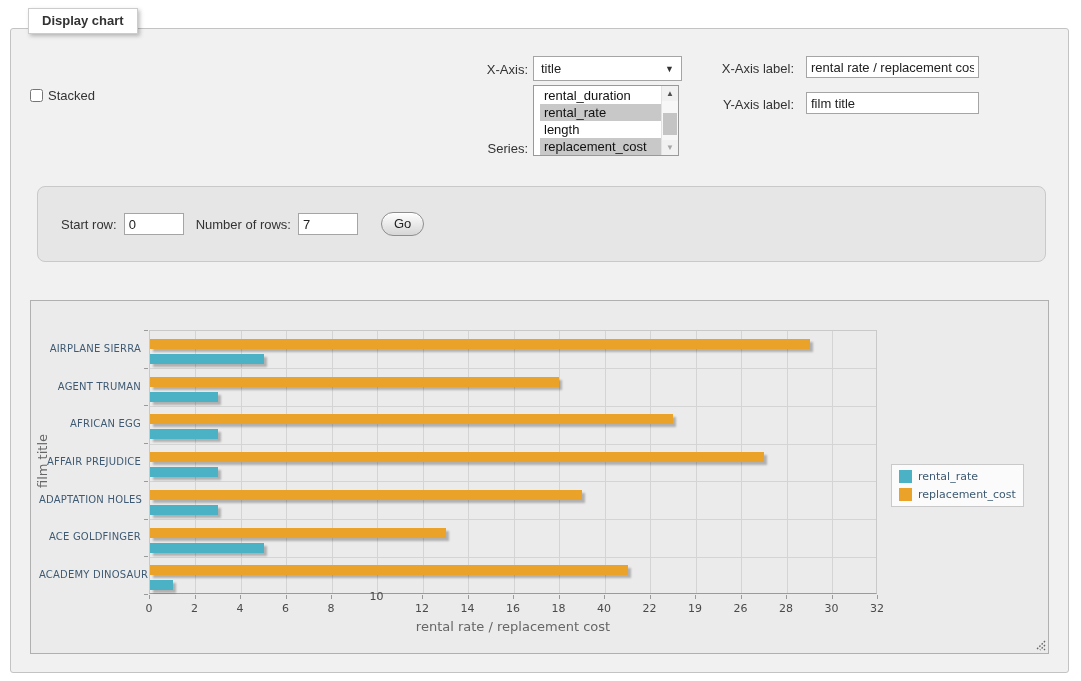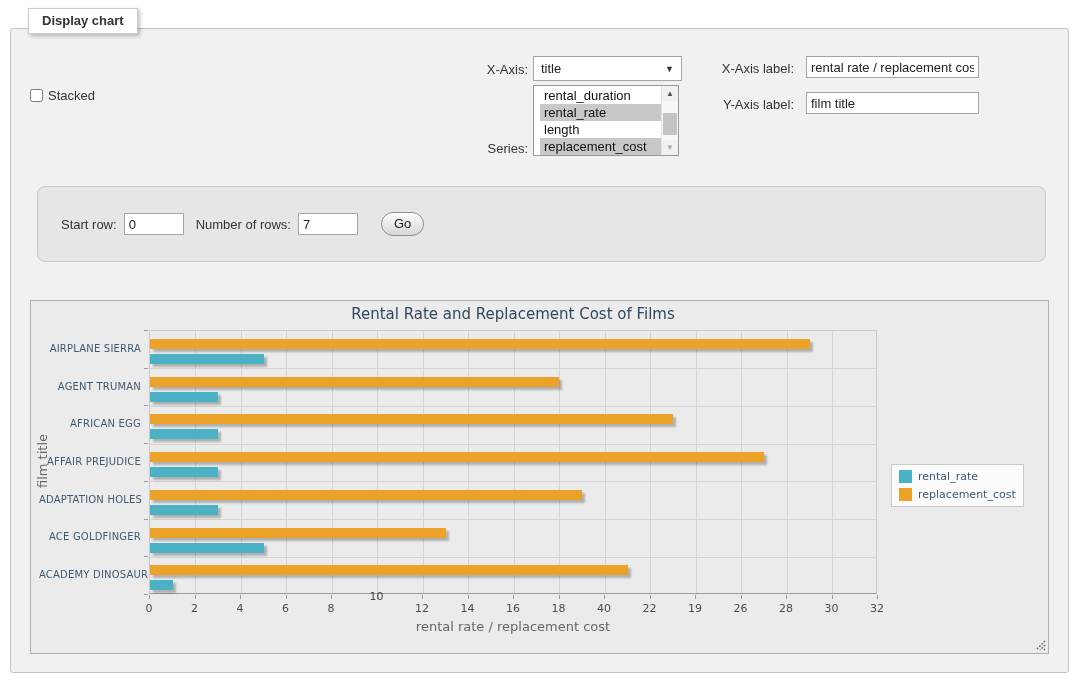--- a/index.html
+++ b/index.html
@@ -127,21 +127,20 @@
 
   <div class="rows-box">
     <span>Start row:</span>
     <input class="txt" value="0" style="">
     <span class="nrl">Number of rows:</span>
     <input class="txt" value="7" style="">
     <button class="go-btn">Go</button>
   </div>
 
   <div class="chart" id="chart-area">
-    <div class="chart-title">Rental Rate and Replacement Cost of Films</div>
     <div class="plot" id="plot">
         <div class="vgrid" style="left: 45px;"></div>
         <div class="vgrid" style="left: 90.5px;"></div>
         <div class="vgrid" style="left: 136px;"></div>
         <div class="vgrid" style="left: 181.5px;"></div>
         <div class="vgrid" style="left: 227px;"></div>
         <div class="vgrid" style="left: 272.5px;"></div>
         <div class="vgrid" style="left: 318px;"></div>
         <div class="vgrid" style="left: 363.5px;"></div>
         <div class="vgrid" style="left: 409px;"></div>

